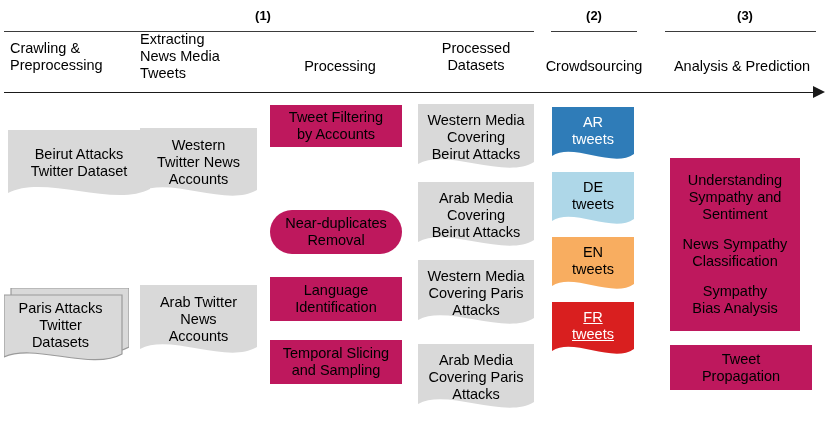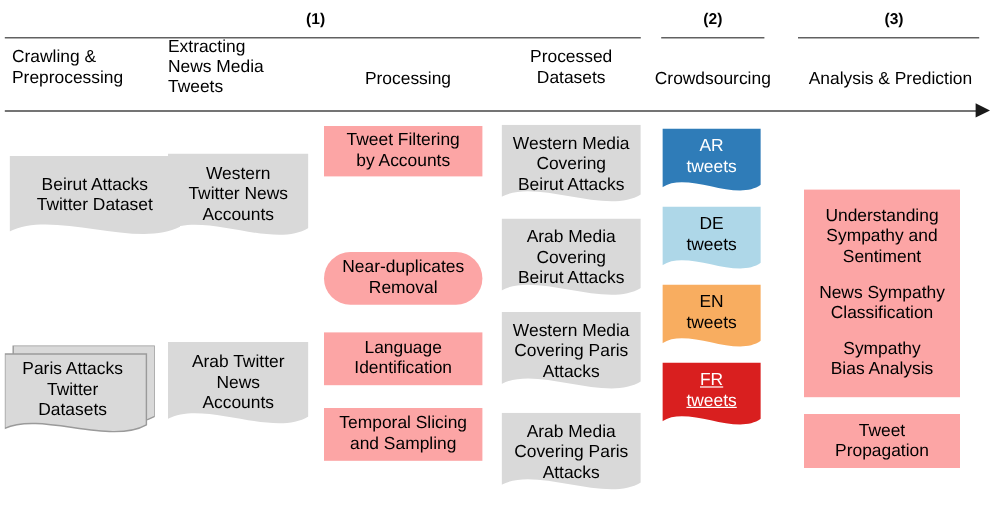--- a/index.html
+++ b/index.html
@@ -68,21 +68,21 @@
     position: absolute;
     box-sizing: border-box;
     display: flex;
     flex-direction: column;
     align-items: center;
     justify-content: center;
     text-align: center;
     font-size: 14.5px;
     line-height: 17px;
     color: #000;
-    background: #fca5a5;
+    background: #be185d;
   }
   .rect-box .grp { margin: 0; }
   .rect-box .grp + .grp { margin-top: 13px; }
 
   
   .doc {
     position: absolute;
   }
   .doc svg {
     position: absolute;
@@ -254,18 +254,18 @@
   <div class="rect-box" style="left:670px; top:158px; width:130px; height:173px;">
     <div class="grp" style="white-space:pre-line;">Understanding
 Sympathy and
 Sentiment</div>
     <div class="grp" style="white-space:pre-line;">News Sympathy
 Classification</div>
     <div class="grp" style="white-space:pre-line;">Sympathy
 Bias Analysis</div>
   </div>
 
-  <div class="rect-box" style="left:670px; top:345px; width:130px; height:45px;">
+  <div class="rect-box" style="left:670px; top:345px; width:142px; height:45px;">
     <div class="grp" style="white-space:pre-line;">Tweet
 Propagation</div>
   </div>
 
 </div>
 
 </body></html>

